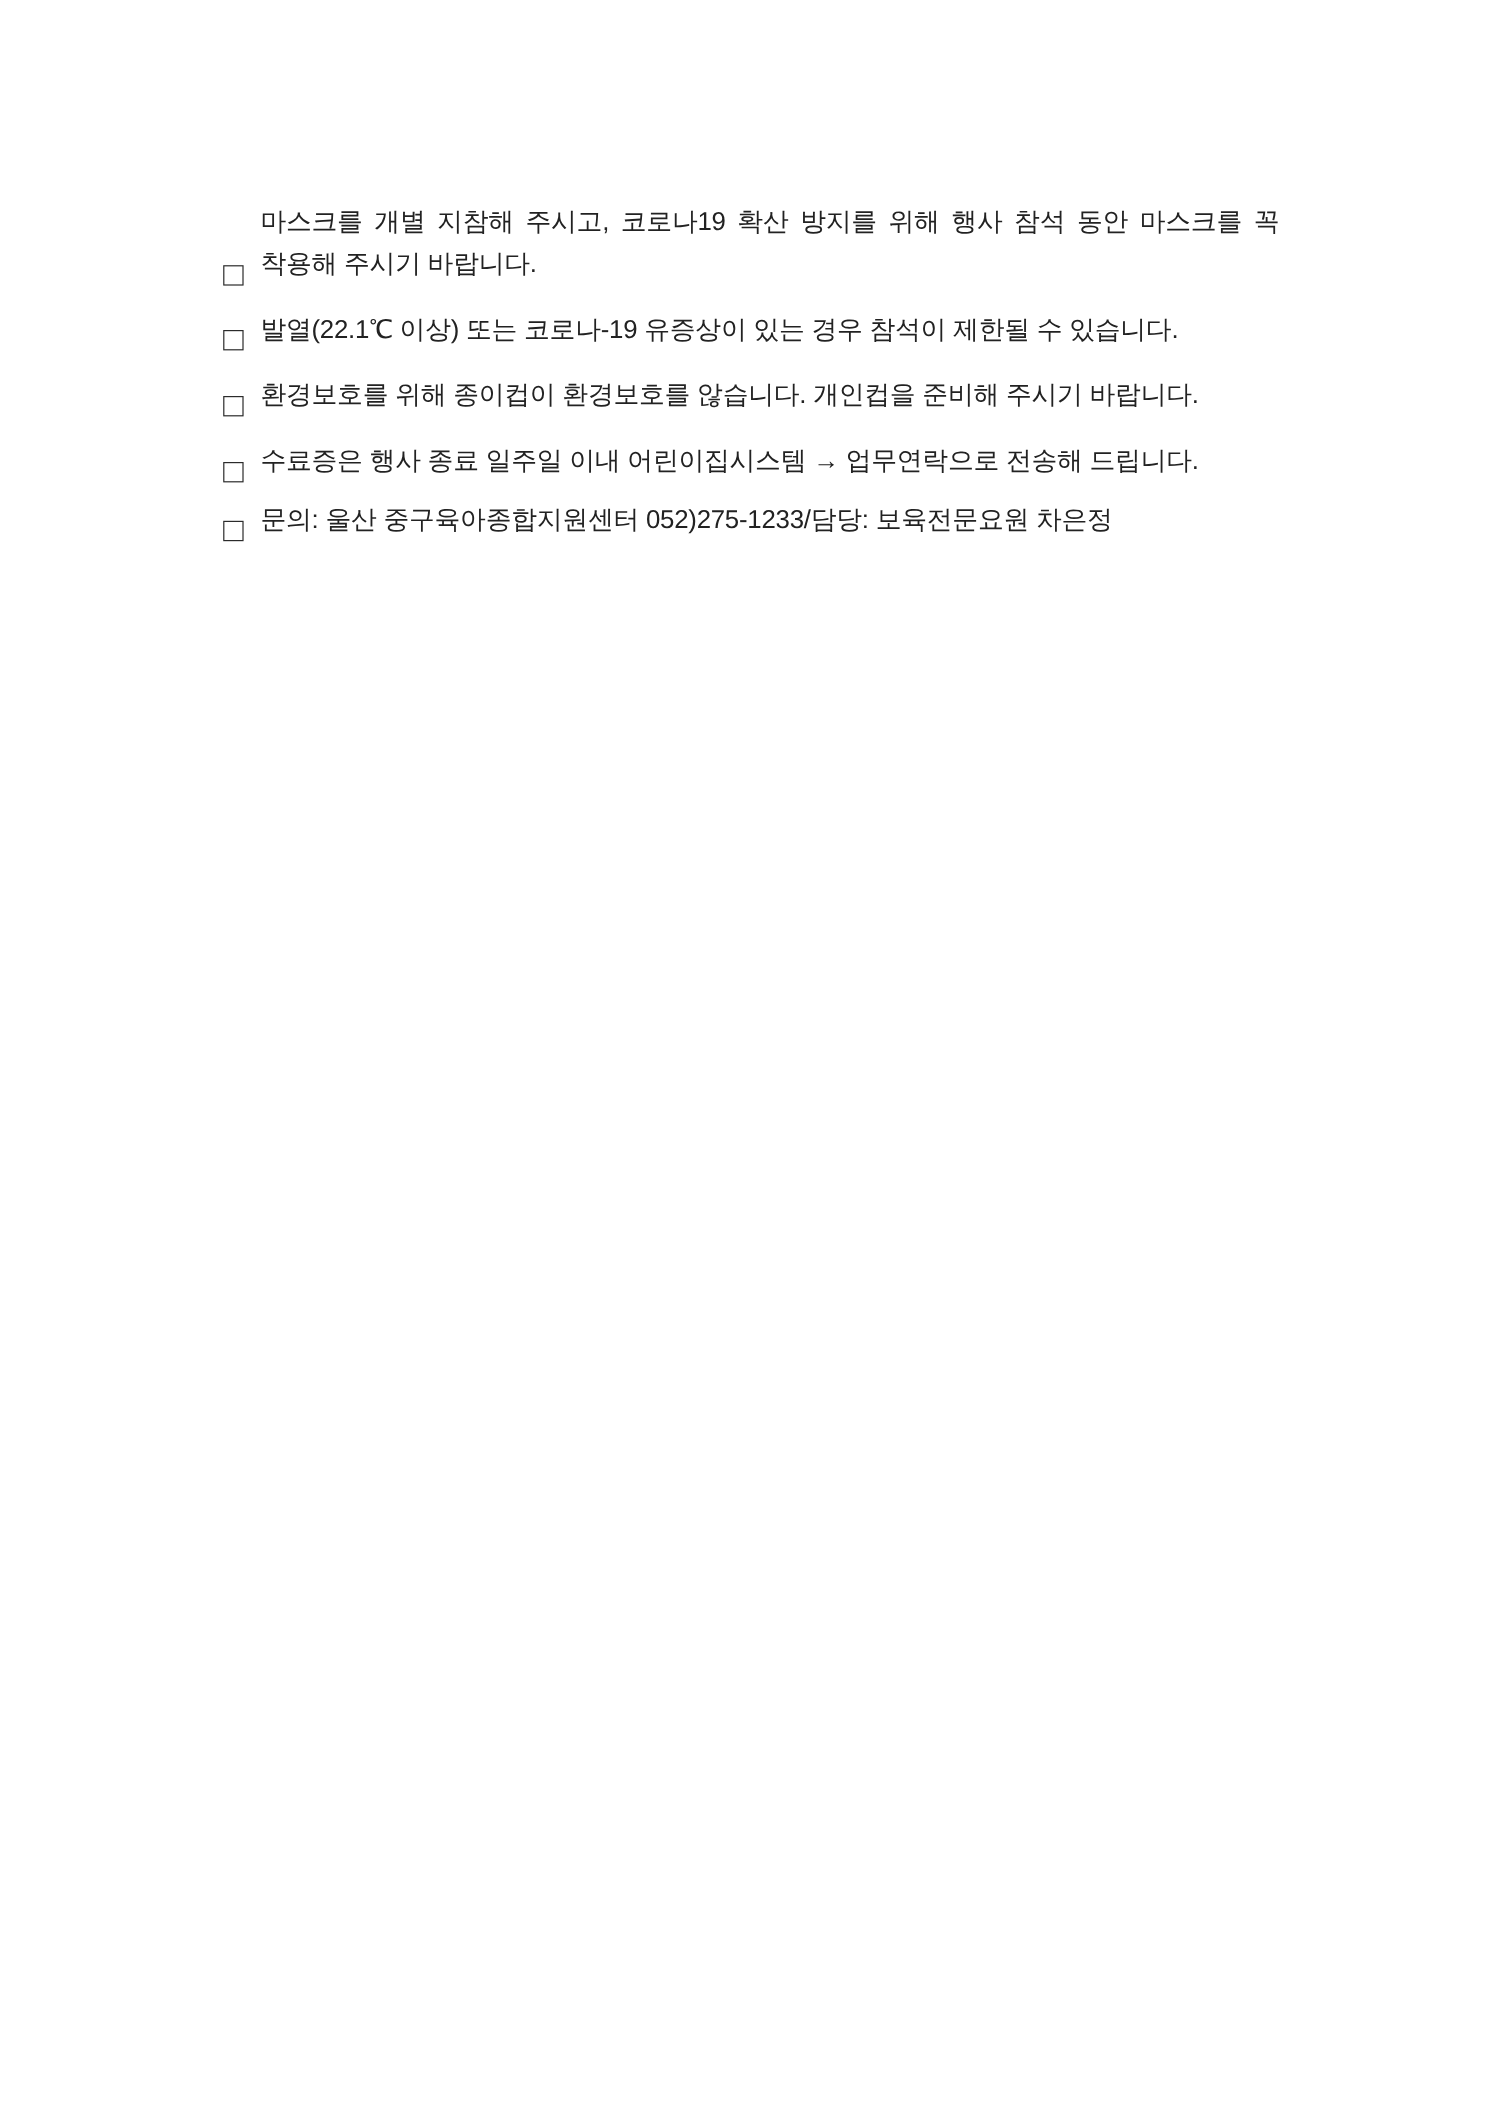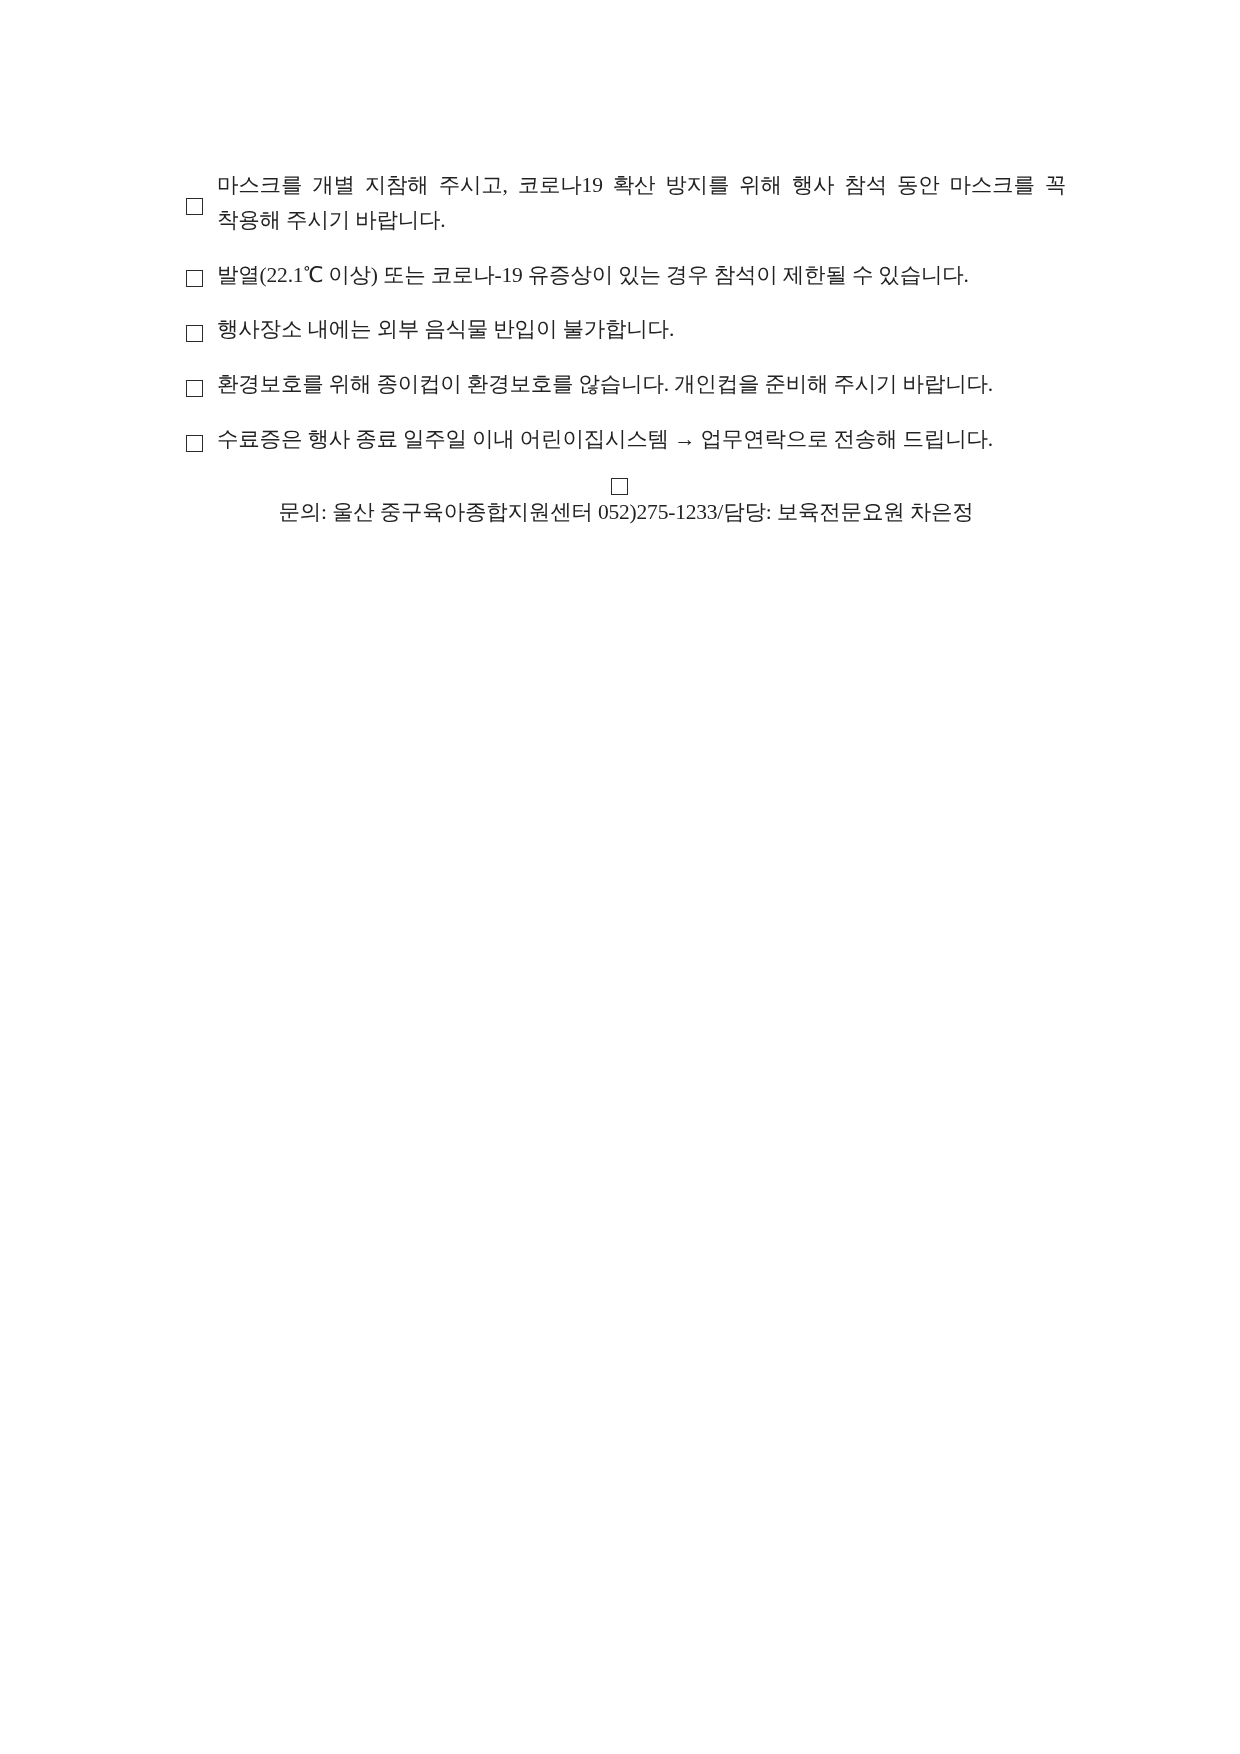--- a/index.html
+++ b/index.html
@@ -21,27 +21,25 @@
     box-sizing: border-box;
   }
   .notice-list {
     position: absolute;
     left: 186px;
     top: 168px;
     width: 880px;
   }
   .notice-item {
     display: flex;
-    align-items: center;
+    align-items: flex-end;
     margin-bottom: 20px;
-    font-family: Liberation Serif, serif;
   }
   .notice-item:last-child {
     margin-bottom: 0;
-    flex-direction: column;
   }
   .checkbox-glyph {
     flex: 0 0 auto;
     width: 17px;
     height: 17px;
     border: 1.6px solid #2b2b2b;
     margin-top: 7px;
     margin-right: 14px;
     box-sizing: border-box;
     background: transparent;
@@ -73,24 +71,20 @@
     <div class="notice-item">
       <span class="checkbox-glyph"></span>
       <span class="notice-text">마스크를 개별 지참해 주시고, 코로나19 확산 방지를 위해 행사 참석 동안 마스크를 꼭 착용해 주시기 바랍니다.</span>
     </div>
 
     <div class="notice-item">
       <span class="checkbox-glyph"></span>
       <span class="notice-text">발열(22.1℃ 이상) 또는 코로나-19 유증상이 있는 경우 참석이 제한될 수 있습니다.</span>
     </div>
 
-    <div class="notice-item nowrap">
-      <span class="checkbox-glyph"></span>
-      <span class="notice-text">행사장소 내에는 외부 음식물 반입이 불가합니다.</span>
-    </div>
 
     <div class="notice-item">
       <span class="checkbox-glyph"></span>
       <span class="notice-text">환경보호를 위해 종이컵이 환경보호를 않습니다. 개인컵을 준비해 주시기 바랍니다.</span>
     </div>
 
     <div class="notice-item tight">
       <span class="checkbox-glyph"></span>
       <span class="notice-text">수료증은 행사 종료 일주일 이내 어린이집시스템 → 업무연락으로 전송해 드립니다.</span>
     </div>

